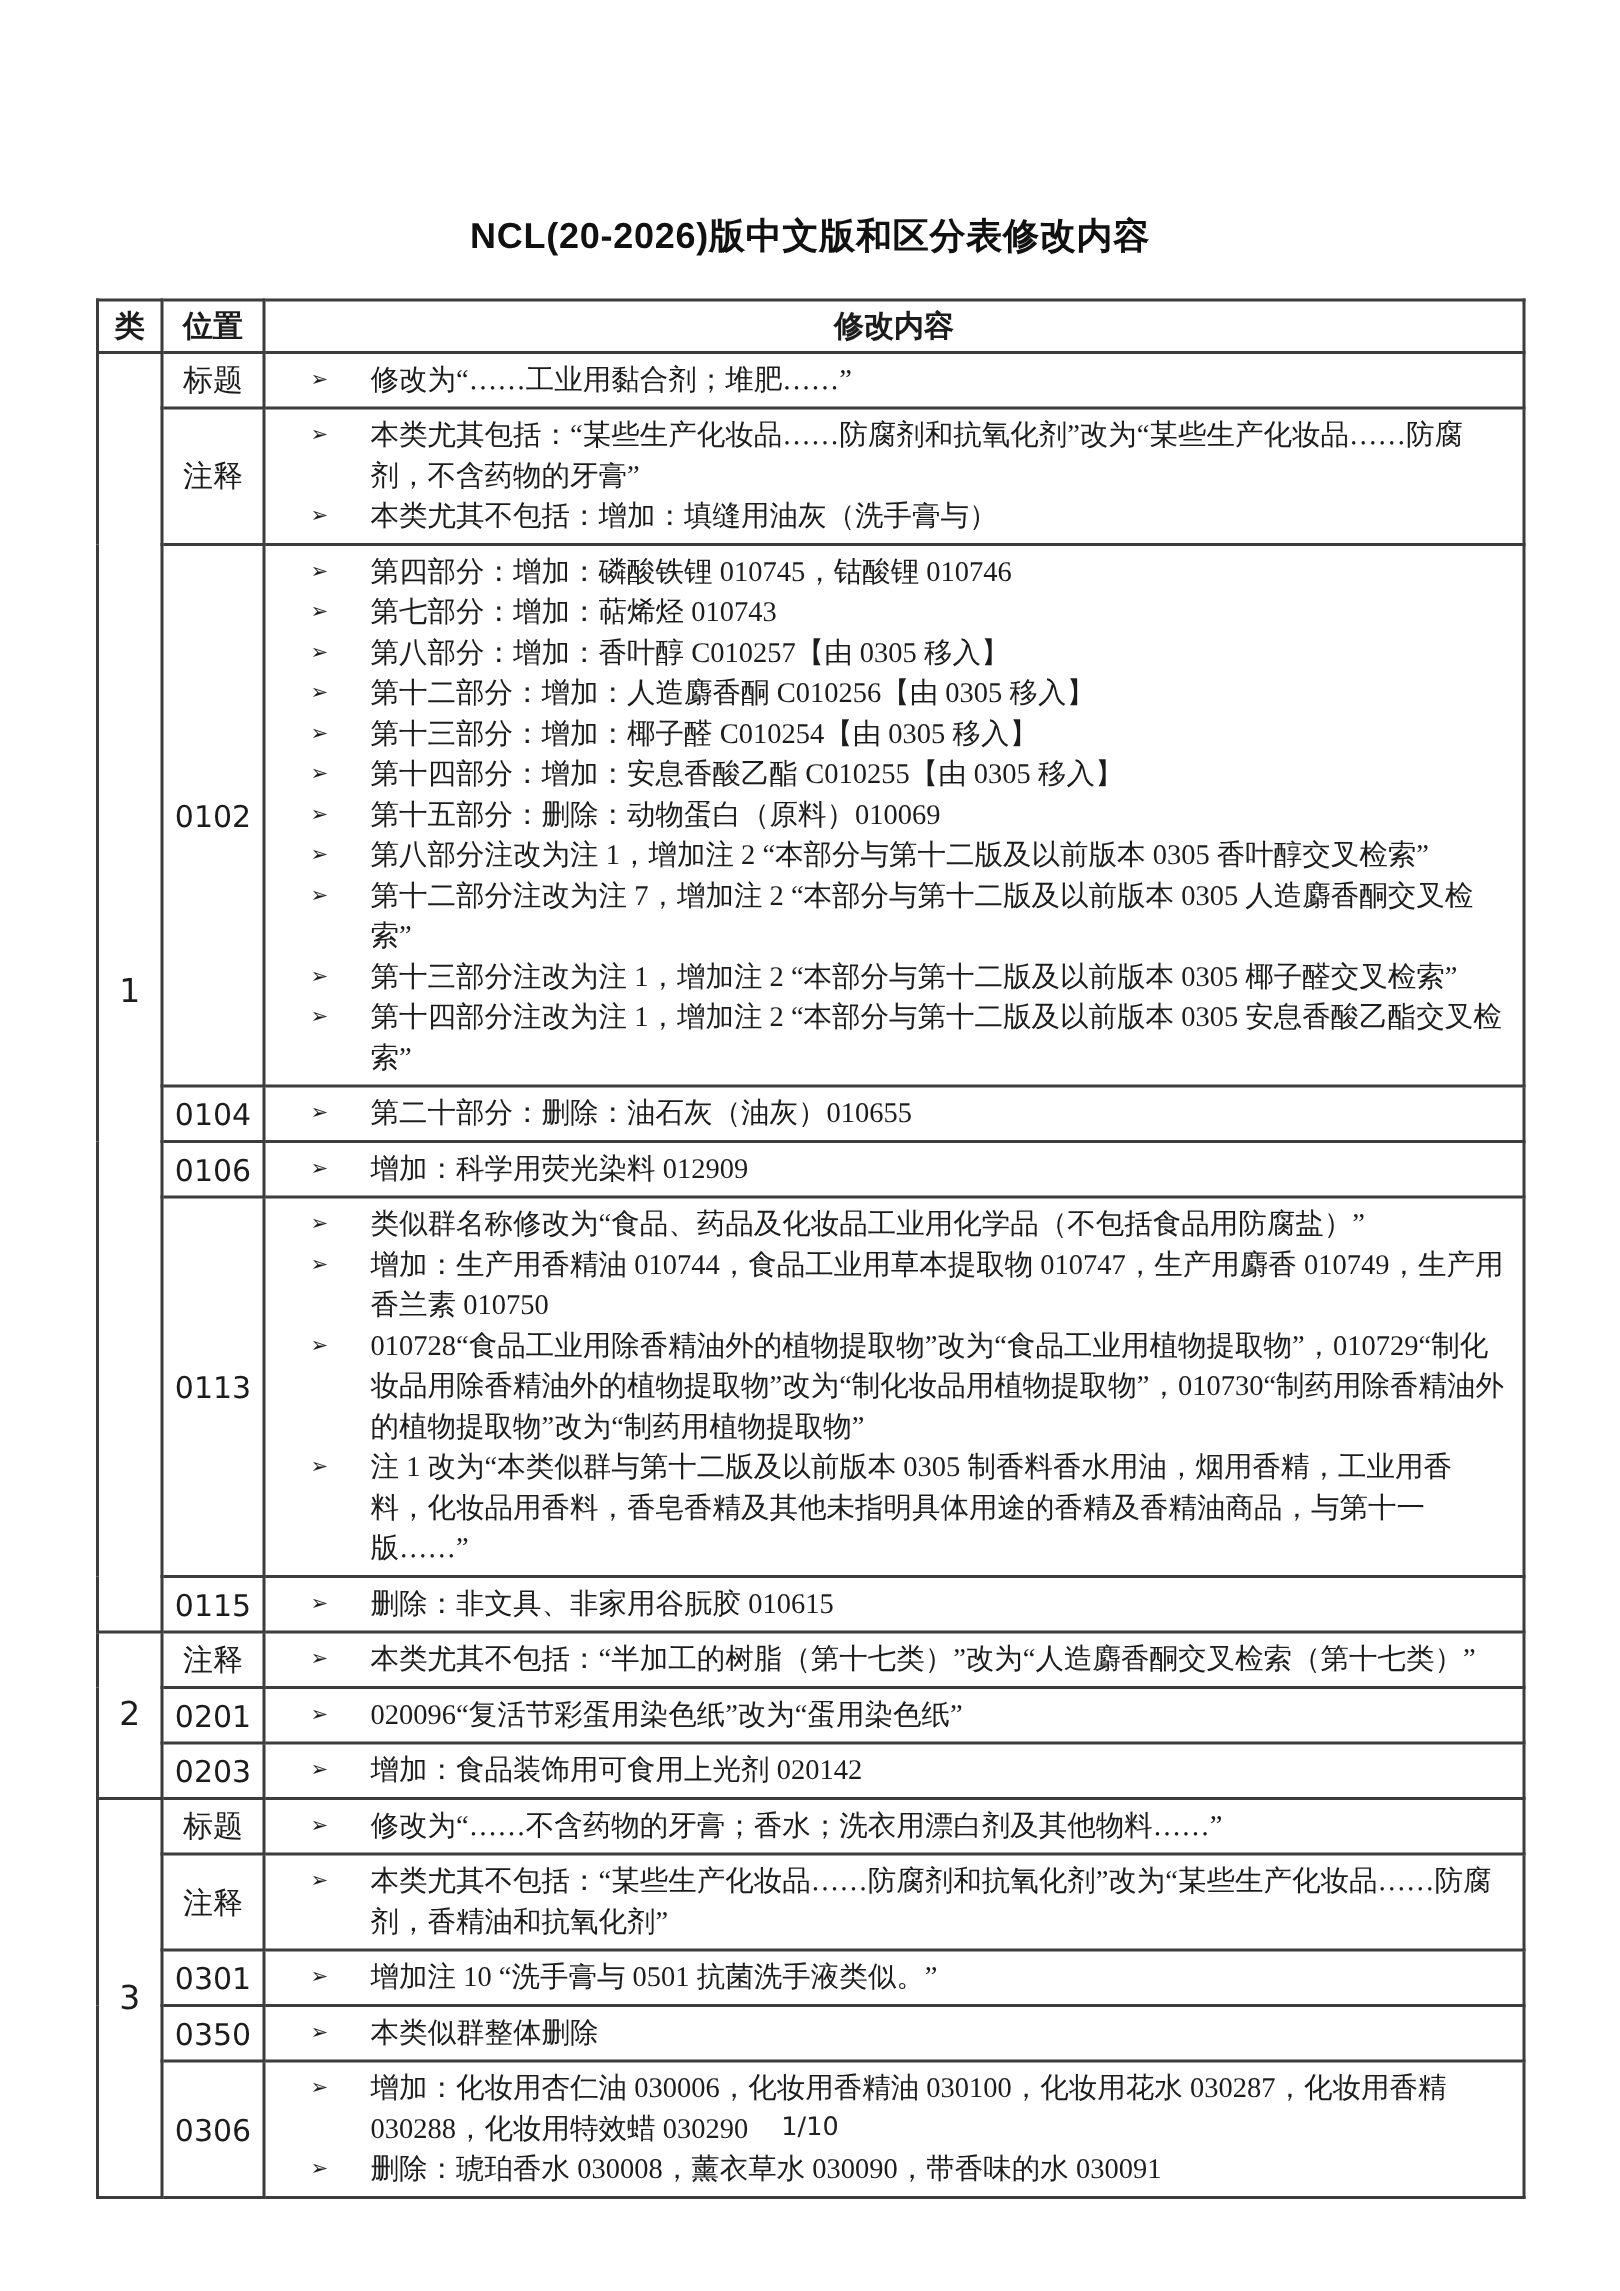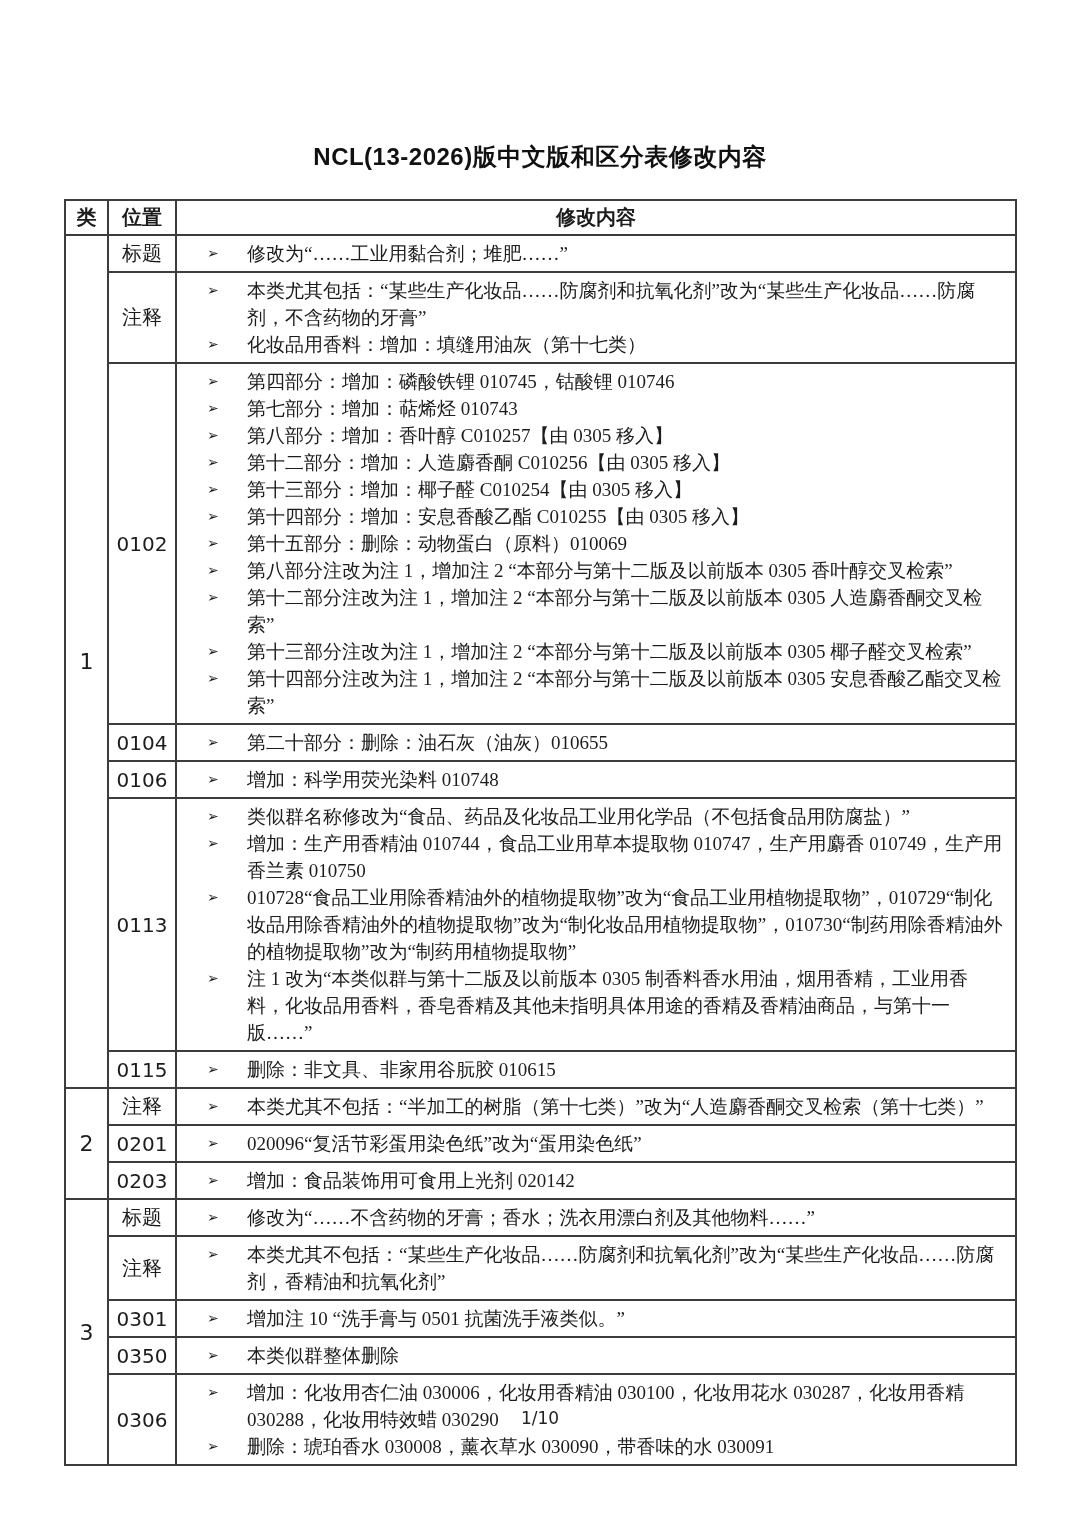--- a/index.html
+++ b/index.html
@@ -84,21 +84,21 @@
     font-size: 17px;
     font-family: "DejaVu Sans", "Liberation Sans", sans-serif;
     color: #222;
   }
 </style>
 </head>
 <body>
 
 <div class="page">
 
-  <div class="doc-title">NCL(13-2026)版中文版和区分表修改内容</div>
+  <div class="doc-title">NCL(20-2026)版中文版和区分表修改内容</div>
 
   <table class="changes">
     <colgroup>
       <col class="col-class">
       <col class="col-pos">
       <col class="col-content">
     </colgroup>
     <thead>
       <tr>
         <th>类</th>
@@ -120,21 +120,21 @@
         </tr>
         <tr>
           <td class="c-pos">注释</td>
           <td class="c-content">
             <div class="item">
               <span class="bm">➢</span>
               <div class="it">本类尤其包括：“某些生产化妆品……防腐剂和抗氧化剂”改为“某些生产化妆品……防腐剂，不含药物的牙膏”</div>
             </div>
             <div class="item">
               <span class="bm">➢</span>
-              <div class="it">化妆品用香料：增加：填缝用油灰（第十七类）</div>
+              <div class="it">本类尤其不包括：增加：填缝用油灰（洗手膏与）</div>
             </div>
           </td>
         </tr>
         <tr>
           <td class="c-pos">0102</td>
           <td class="c-content">
             <div class="item">
               <span class="bm">➢</span>
               <div class="it">第四部分：增加：磷酸铁锂 010745，钴酸锂 010746</div>
             </div>
@@ -161,21 +161,21 @@
             <div class="item">
               <span class="bm">➢</span>
               <div class="it">第十五部分：删除：动物蛋白（原料）010069</div>
             </div>
             <div class="item">
               <span class="bm">➢</span>
               <div class="it">第八部分注改为注 1，增加注 2 “本部分与第十二版及以前版本 0305 香叶醇交叉检索”</div>
             </div>
             <div class="item">
               <span class="bm">➢</span>
-              <div class="it">第十二部分注改为注 1，增加注 2 “本部分与第十二版及以前版本 0305 人造麝香酮交叉检索”</div>
+              <div class="it">第十二部分注改为注 7，增加注 2 “本部分与第十二版及以前版本 0305 人造麝香酮交叉检索”</div>
             </div>
             <div class="item">
               <span class="bm">➢</span>
               <div class="it">第十三部分注改为注 1，增加注 2 “本部分与第十二版及以前版本 0305 椰子醛交叉检索”</div>
             </div>
             <div class="item">
               <span class="bm">➢</span>
               <div class="it">第十四部分注改为注 1，增加注 2 “本部分与第十二版及以前版本 0305 安息香酸乙酯交叉检索”</div>
             </div>
           </td>
@@ -187,21 +187,21 @@
               <span class="bm">➢</span>
               <div class="it">第二十部分：删除：油石灰（油灰）010655</div>
             </div>
           </td>
         </tr>
         <tr>
           <td class="c-pos">0106</td>
           <td class="c-content">
             <div class="item">
               <span class="bm">➢</span>
-              <div class="it">增加：科学用荧光染料 010748</div>
+              <div class="it">增加：科学用荧光染料 012909</div>
             </div>
           </td>
         </tr>
         <tr>
           <td class="c-pos">0113</td>
           <td class="c-content">
             <div class="item">
               <span class="bm">➢</span>
               <div class="it">类似群名称修改为“食品、药品及化妆品工业用化学品（不包括食品用防腐盐）”</div>
             </div>

